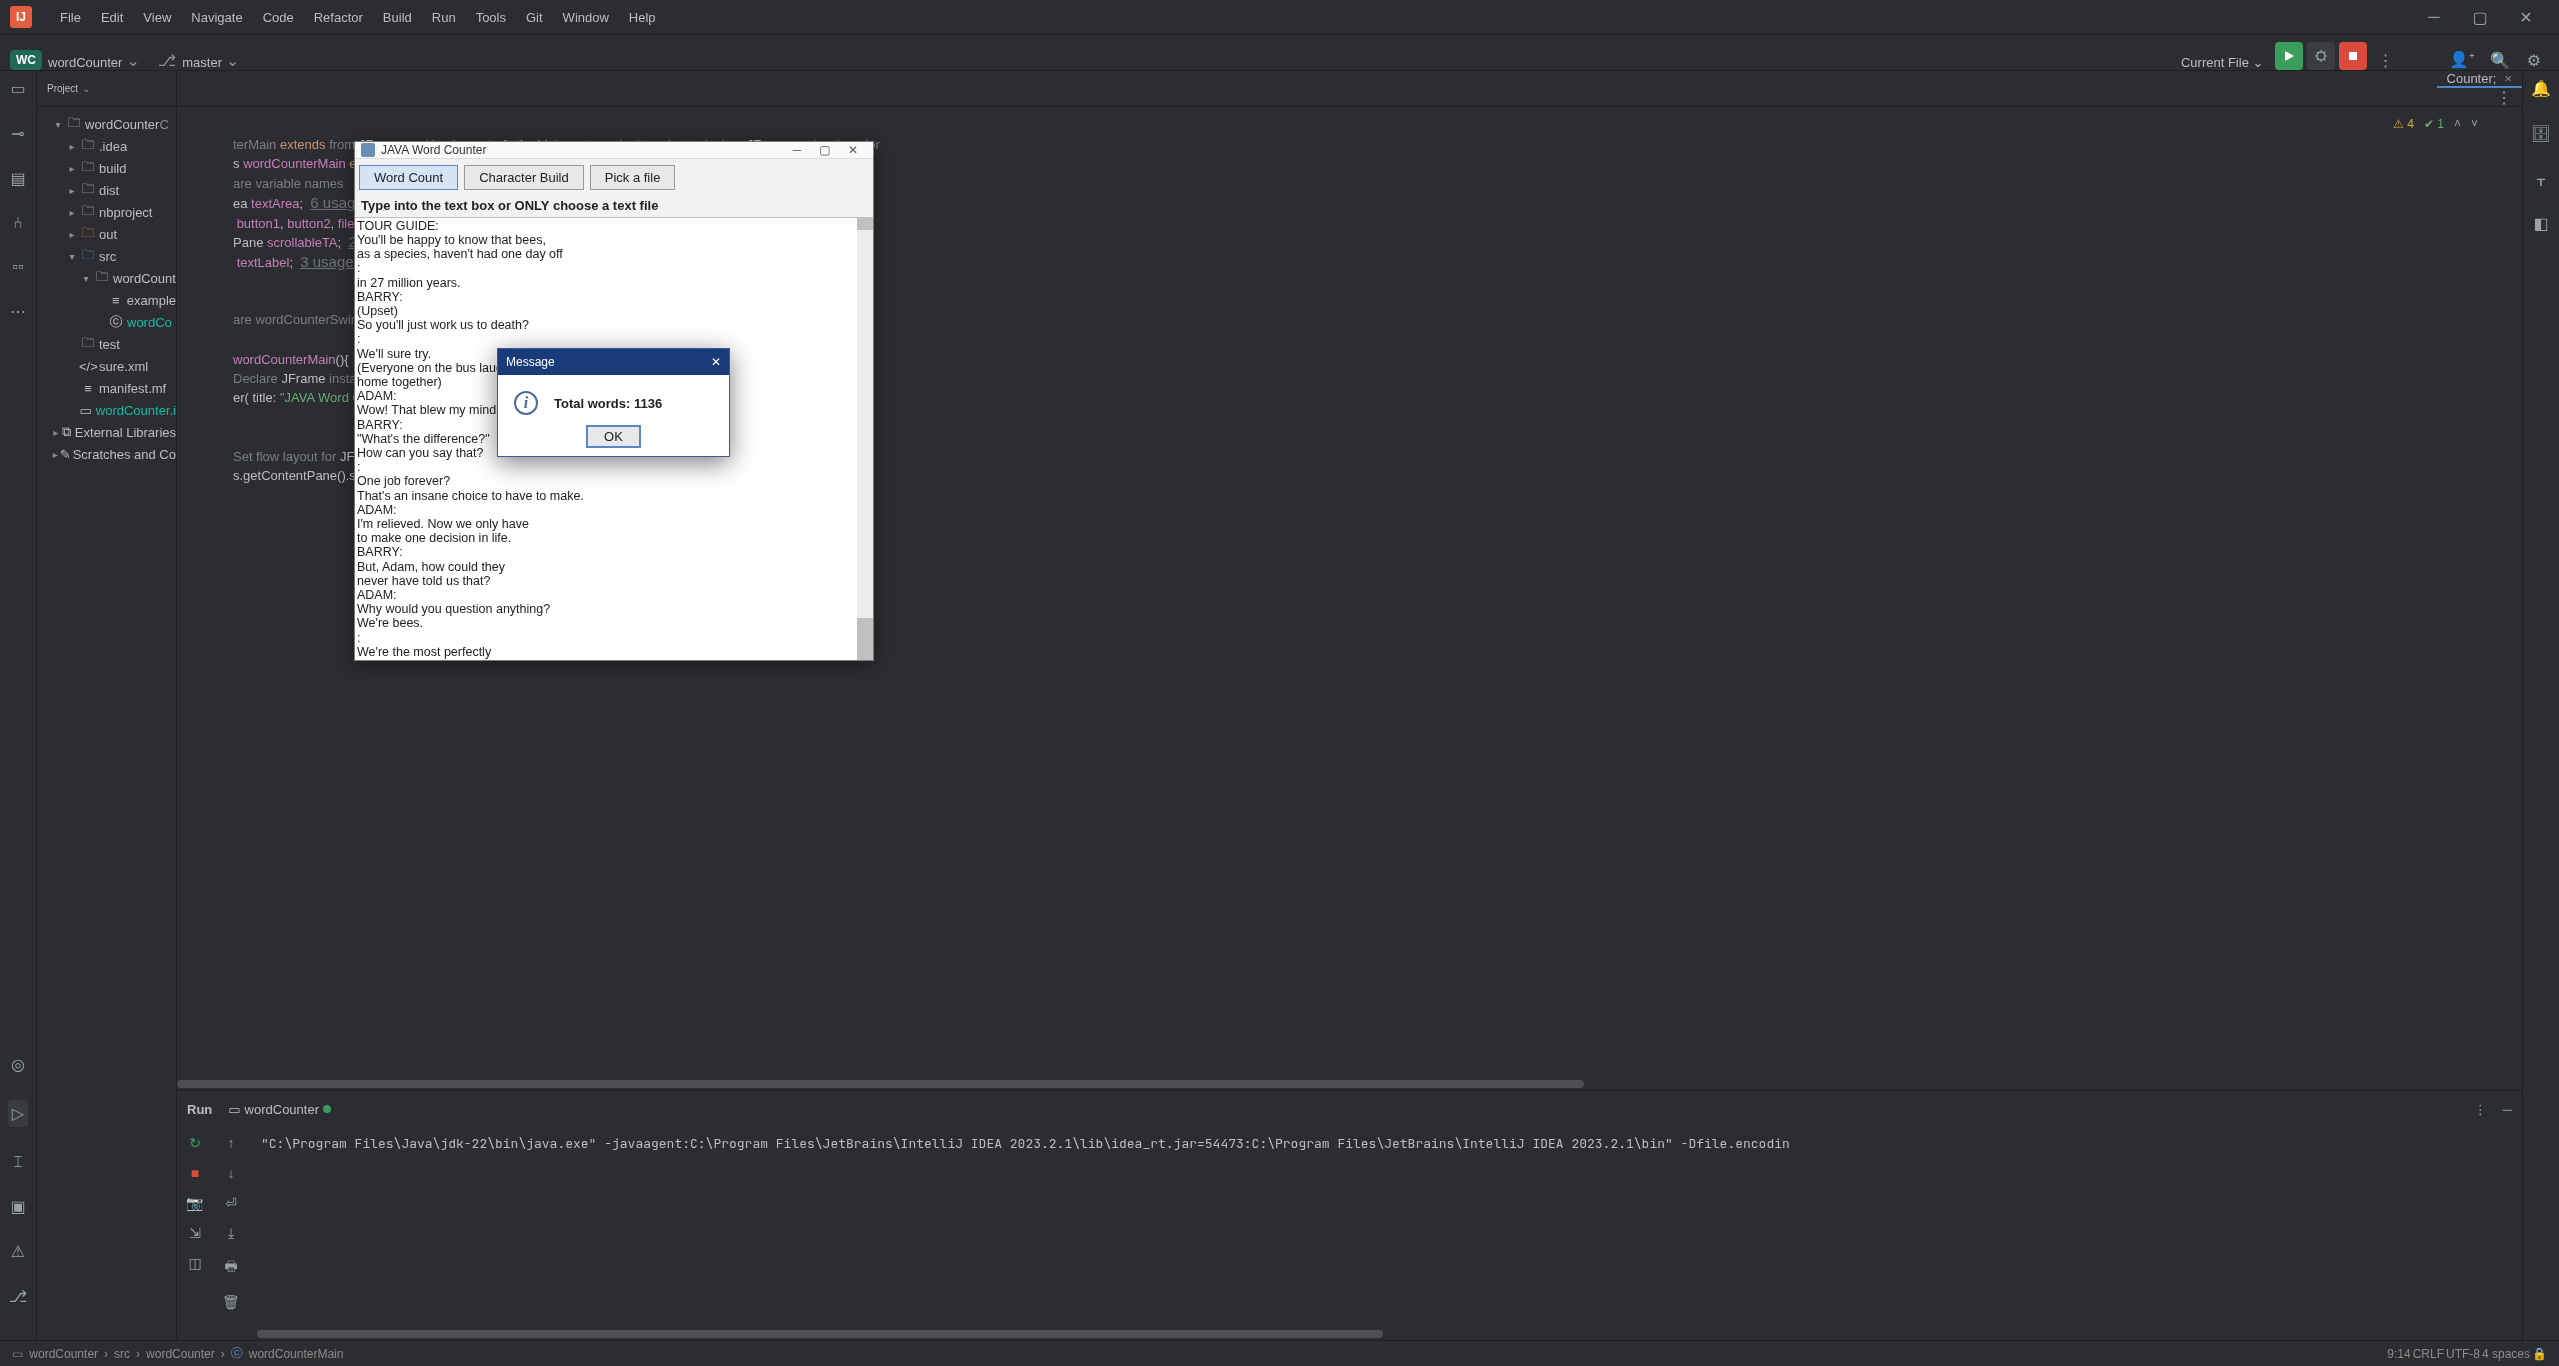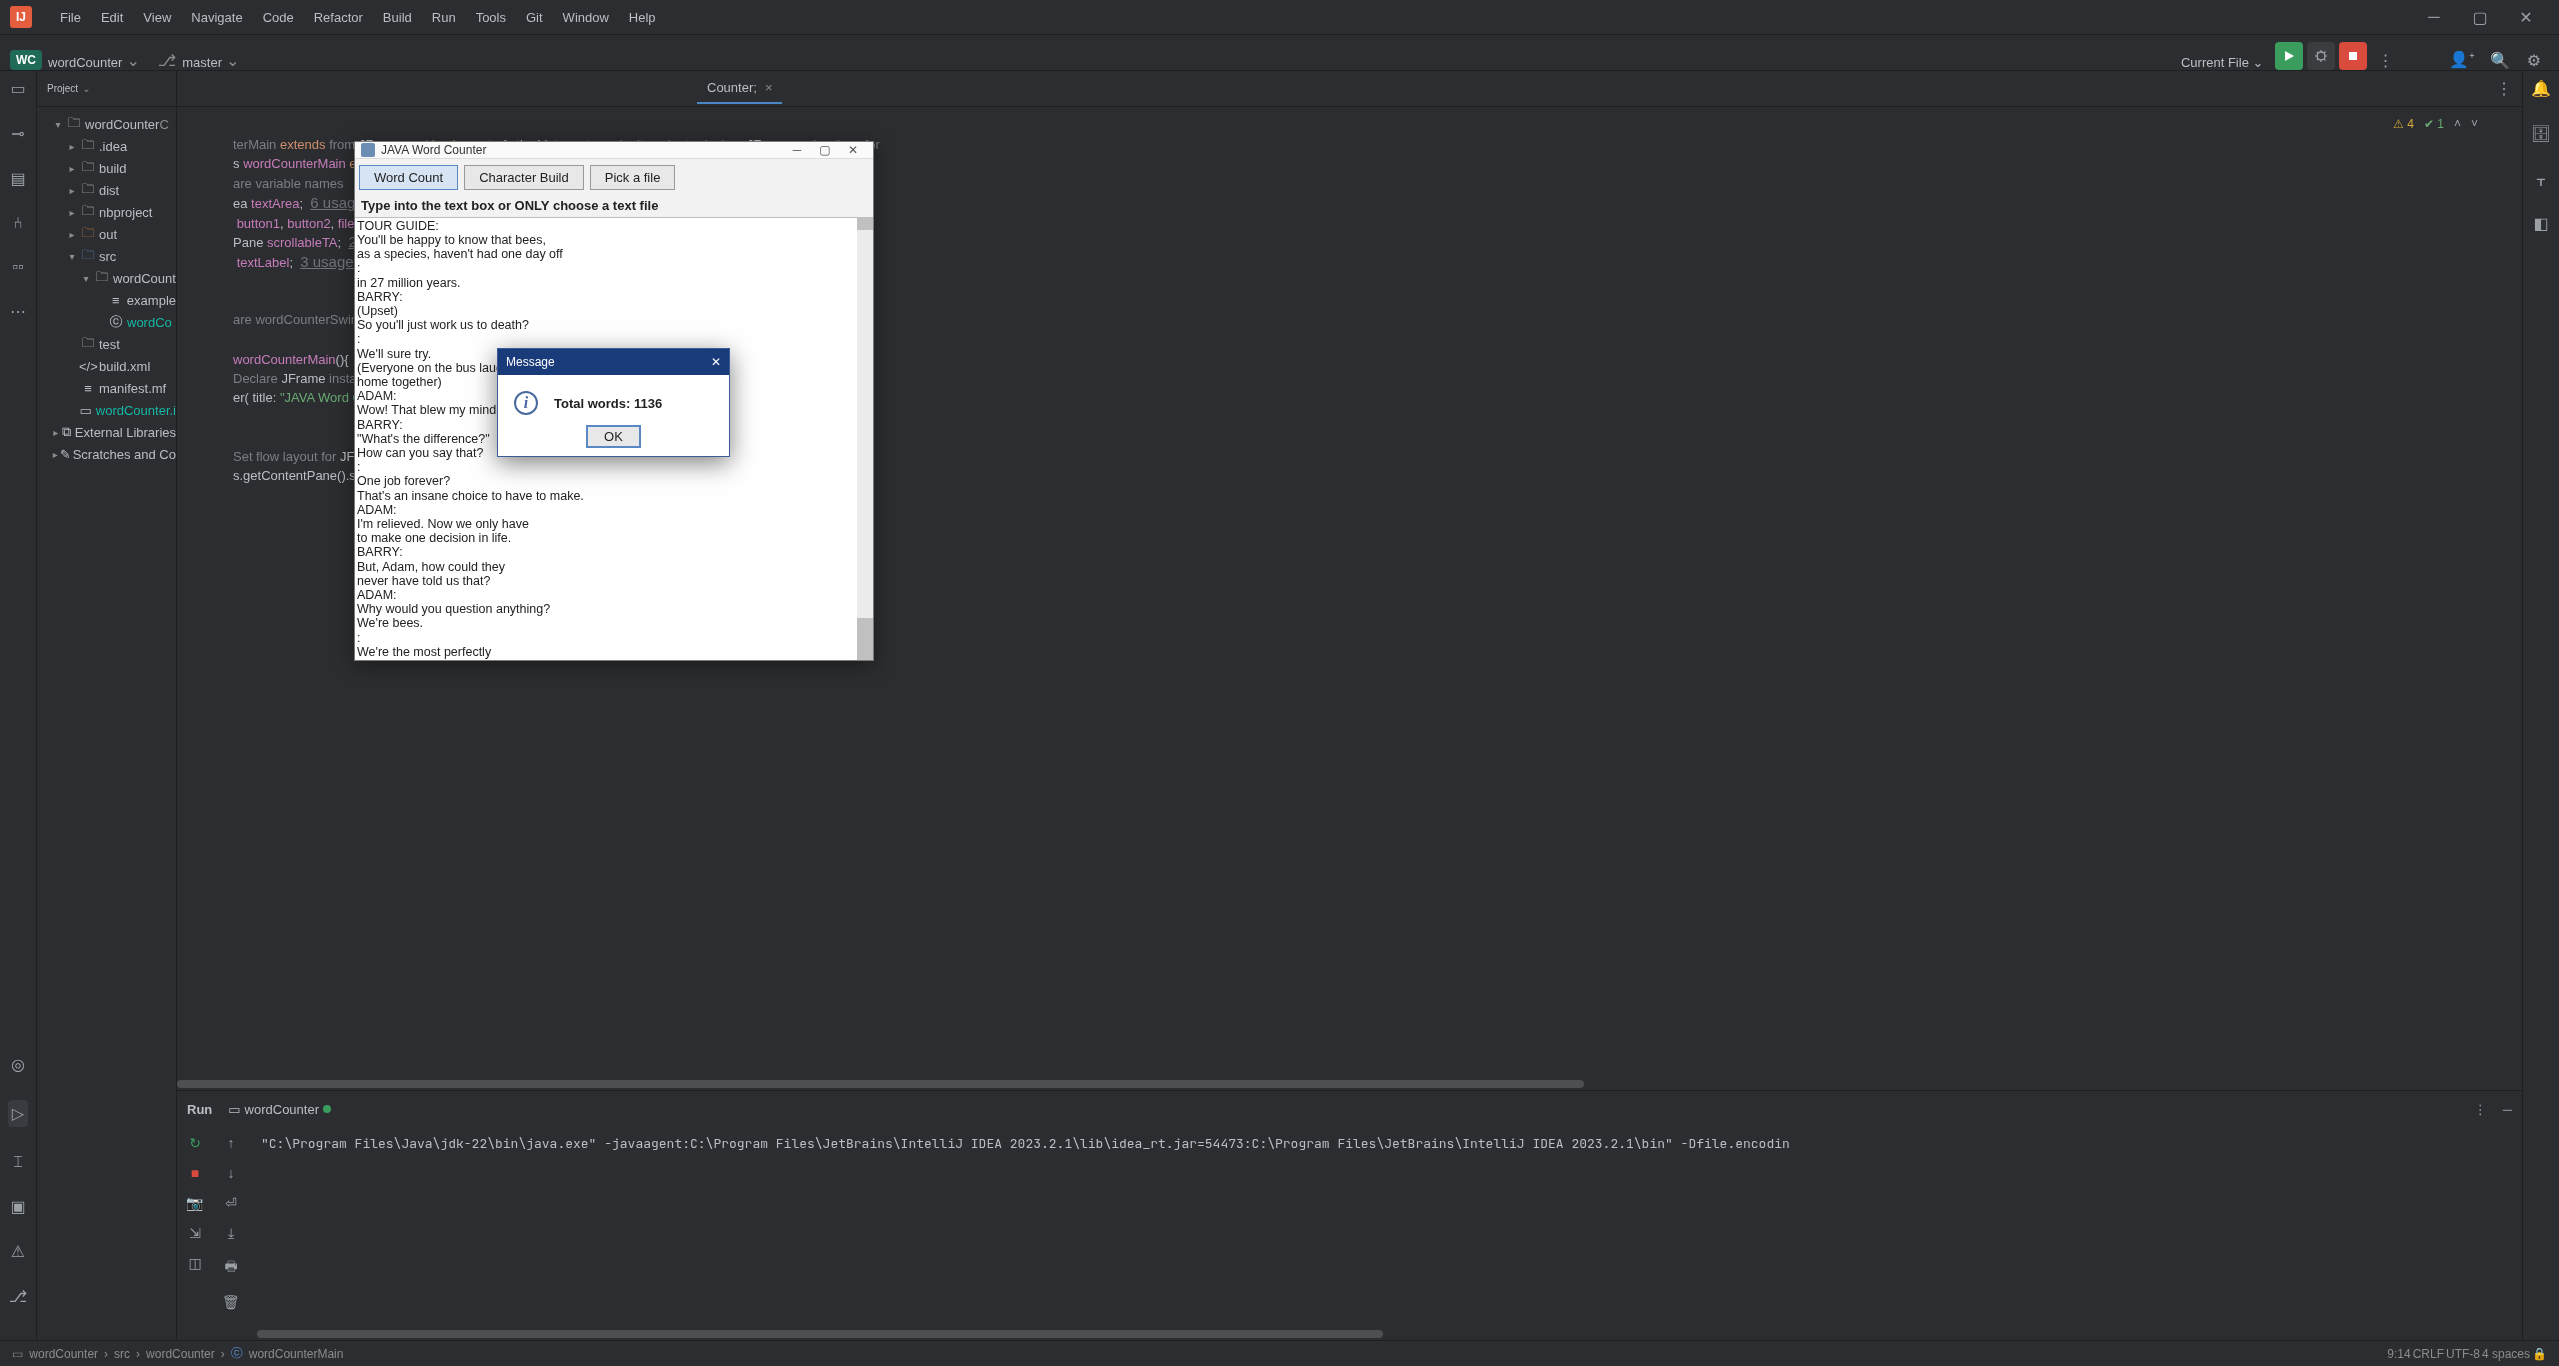--- a/index.html
+++ b/index.html
@@ -33,21 +33,21 @@
 .project-tree { padding: 6px 0; overflow: hidden; font-size: 13px; }
 .tree-row { display: flex; align-items: center; height: 22px; white-space: nowrap; cursor: pointer; }
 .tree-row .arrow { width: 14px; text-align: center; color: #8c8c8c; font-size: 10px; }
 .tree-row .icon { width: 18px; text-align: center; margin-right: 2px; }
 .out-icon { color: #c97c3d; }
 .src-icon { color: #5a86c3; }
 .fn-orange { color: #14b8a6; }
 .fn-muted { color: #8c8c8c; }
 
 .editor-area { flex: 1; display: flex; flex-direction: column; min-width: 0; position: relative; }
-.editor-tabs { height: 36px; display: flex; align-items: center; padding-left: 520px; border-bottom: 1px solid #1e1f22; }
+.editor-tabs { height: 36px; display: flex; align-items: flex-end; padding-left: 520px; border-bottom: 1px solid #1e1f22; flex-direction: column; }
 .editor-tab { height: 30px; display: flex; align-items: center; padding: 0 10px; font-size: 13px; border-bottom: 2px solid #4a88c7; cursor: pointer; gap: 8px; }
 .editor-tab .x { color: #8c8c8c; }
 .editor-tab-row-right { margin-left: auto; padding-right: 10px; color: #9aa0a6; cursor: pointer; }
 .editor-body { flex: 1; position: relative; overflow: hidden; font-family: "JetBrains Mono","Consolas",monospace; font-size: 13px; line-height: 19.5px; }
 .code-lines { position: absolute; left: 56px; top: 8px; right: 32px; white-space: pre; }
 .code-line { height: 19.5px; }
 .cl-kw { color: #cf8e6d; }
 .cl-cls { color: #bcbec4; }
 .cl-cmt { color: #7a7e85; }
 .cl-str { color: #6aab73; }
@@ -240,21 +240,21 @@
           <span class="fn-orange">wordCo</span>
         </div>
         <div class="tree-row" style="padding-left: 28px;">
           <span class="arrow"></span>
           <span class="icon">🗀</span>
           <span>test</span>
         </div>
         <div class="tree-row" style="padding-left: 28px;">
           <span class="arrow"></span>
           <span class="icon">&lt;/&gt;</span>
-          <span>build.xml</span>
+          <span>sure.xml</span>
         </div>
         <div class="tree-row" style="padding-left: 28px;">
           <span class="arrow"></span>
           <span class="icon">≡</span>
           <span>manifest.mf</span>
         </div>
         <div class="tree-row" style="padding-left: 28px;">
           <span class="arrow"></span>
           <span class="icon">▭</span>
           <span class="fn-orange">wordCounter.i</span>

